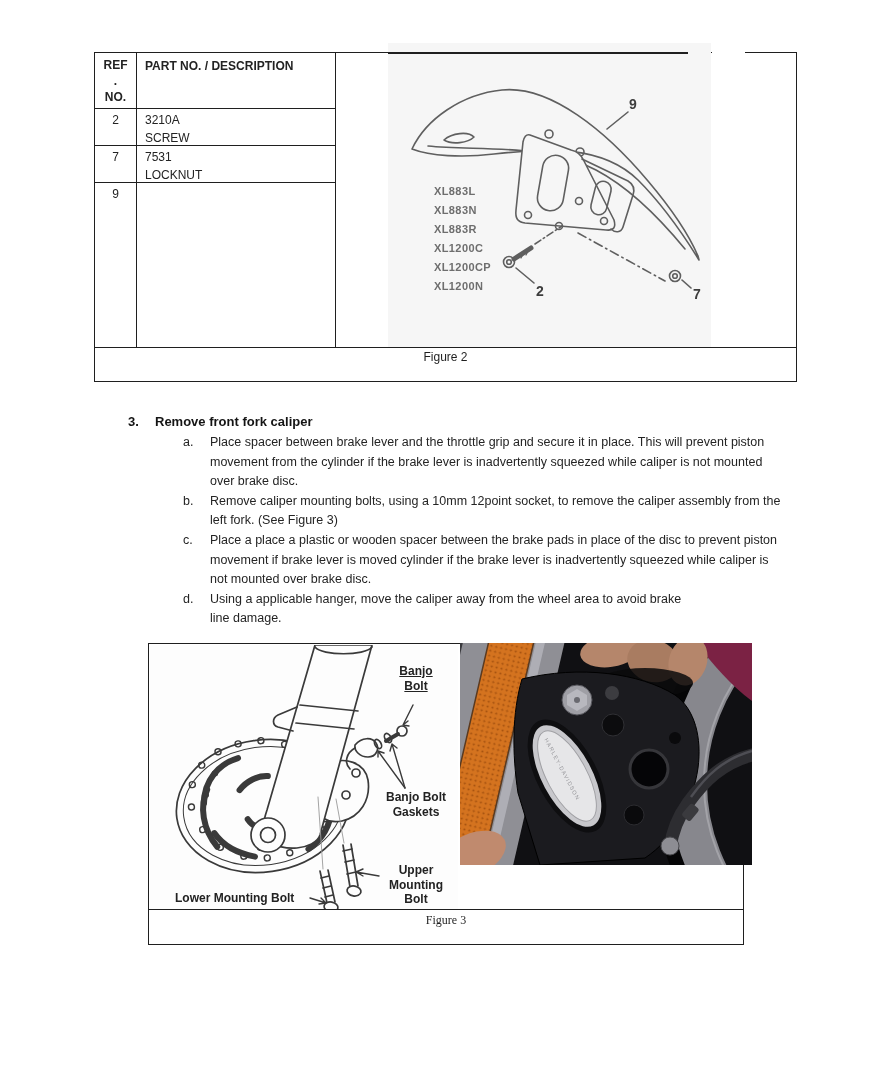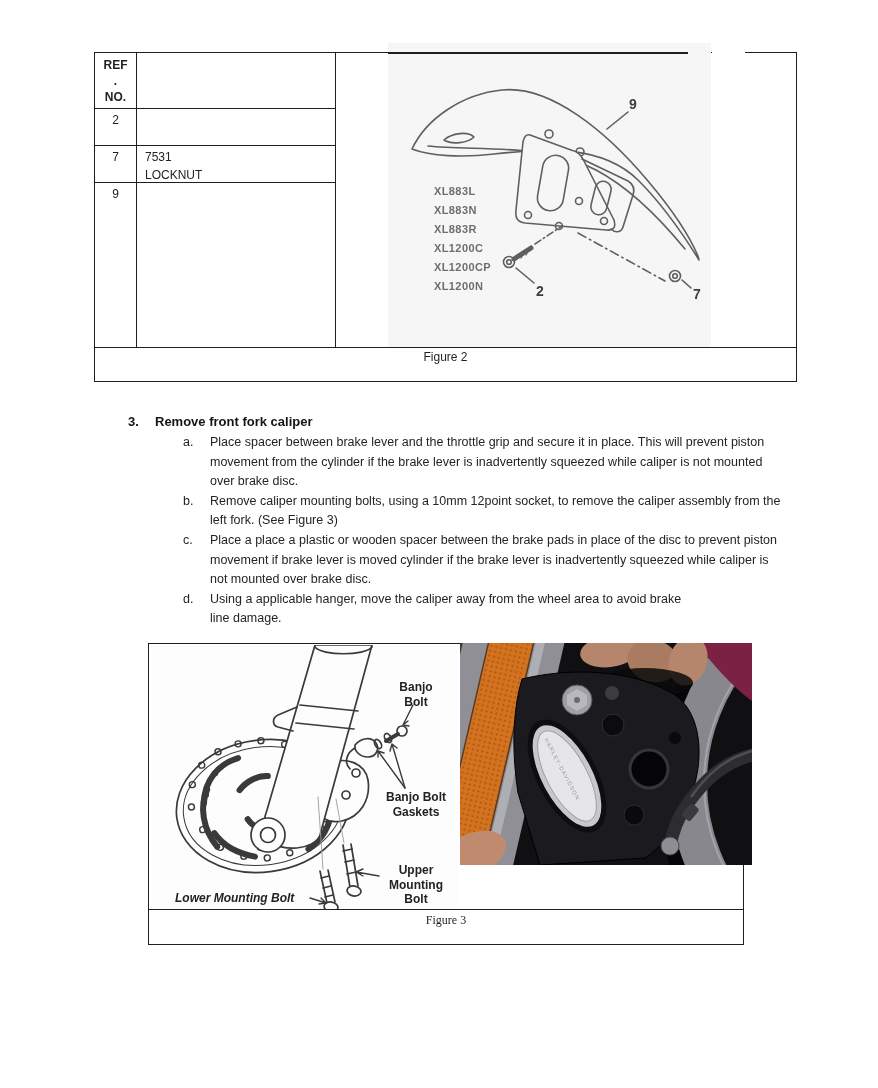--- a/index.html
+++ b/index.html
@@ -36,40 +36,43 @@
   .steps{margin:2px 0 0 55px;}
   .step{display:flex;font-size:12.5px;line-height:19.6px;color:#242424;}
   .step-letter{width:27px;flex:none;}
   .step-text{width:578px;}
 
   
   .fig3-box{position:absolute;left:148px;top:643px;width:596px;height:302px;border:1.5px solid #1f1f1f;box-sizing:border-box;}
   .fig3-diagram{position:absolute;left:1px;top:1px;width:308px;height:276px;}
   .fig3-photo{position:absolute;left:311px;top:-1px;width:292px;height:222px;}
   .dlabel{position:absolute;font-size:12px;font-weight:bold;line-height:14.5px;color:#222;text-align:center;}
-  .lbl-banjo{left:235px;top:36px;width:64px;}
+  .lbl-banjo{left:235px;top:20px;width:64px;text-decoration:underline;}
   .lbl-gaskets{left:222px;top:146px;width:90px;}
   .lbl-upper{left:230px;top:219px;width:74px;}
-  .lbl-lower{left:26px;top:247px;width:140px;text-align:left;font-style:italic;}
+  .lbl-lower{left:26px;top:247px;width:140px;text-align:left;}
 </style>
 </head>
 <body>
 
 <div class="page">
 
   <section class="fig2-box">
 
     <div class="parts-table">
       <div class="pt-row pt-header">
         <div class="pt-ref pre">REF
 .
 NO.</div>
+        <div class="pt-desc">PART NO. / DESCRIPTION</div>
       </div>
       <div class="pt-row pt-r2">
         <div class="pt-ref">2</div>
+        <div class="pt-desc pre">3210A
+SCREW</div>
       </div>
       <div class="pt-row pt-r7">
         <div class="pt-ref">7</div>
         <div class="pt-desc pre">7531
 LOCKNUT</div>
       </div>
       <div class="pt-row pt-r9">
         <div class="pt-ref">9</div>
       </div>
     </div>

